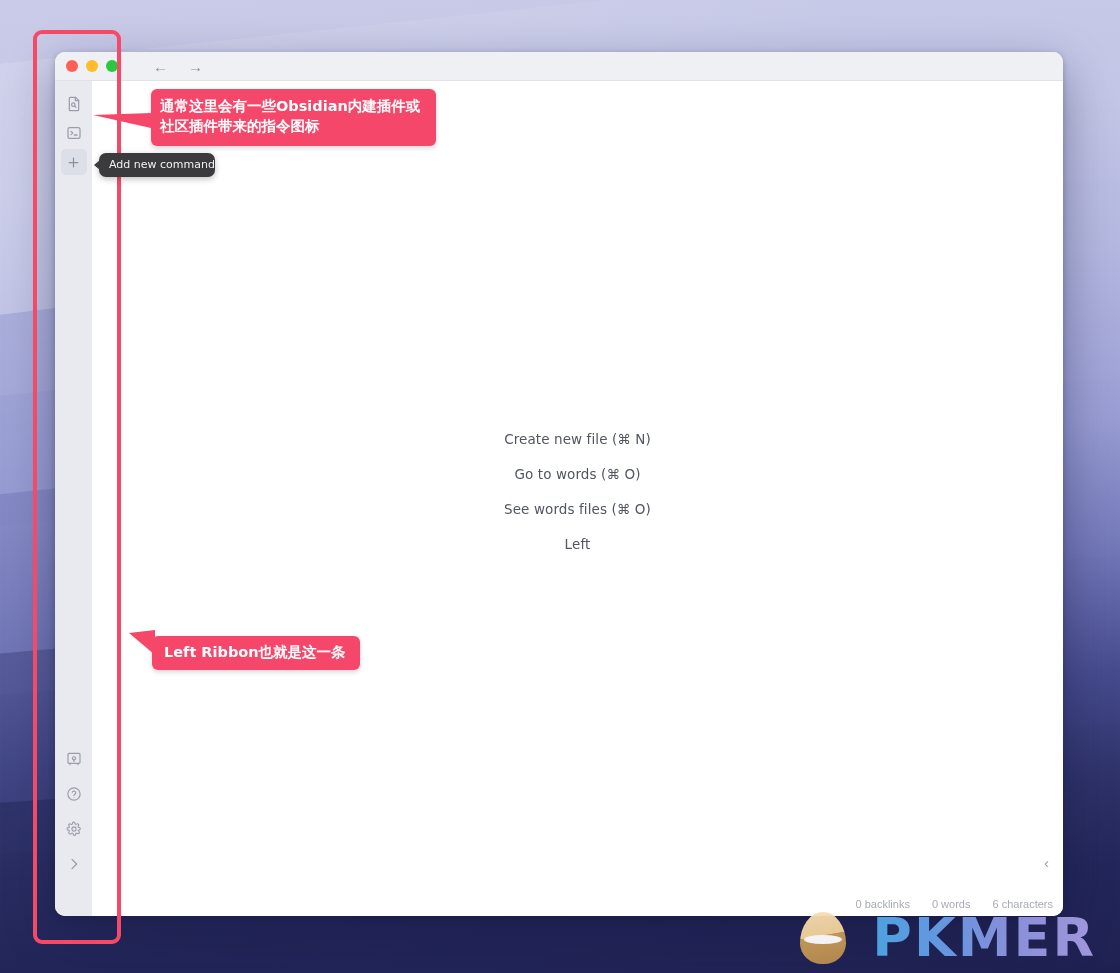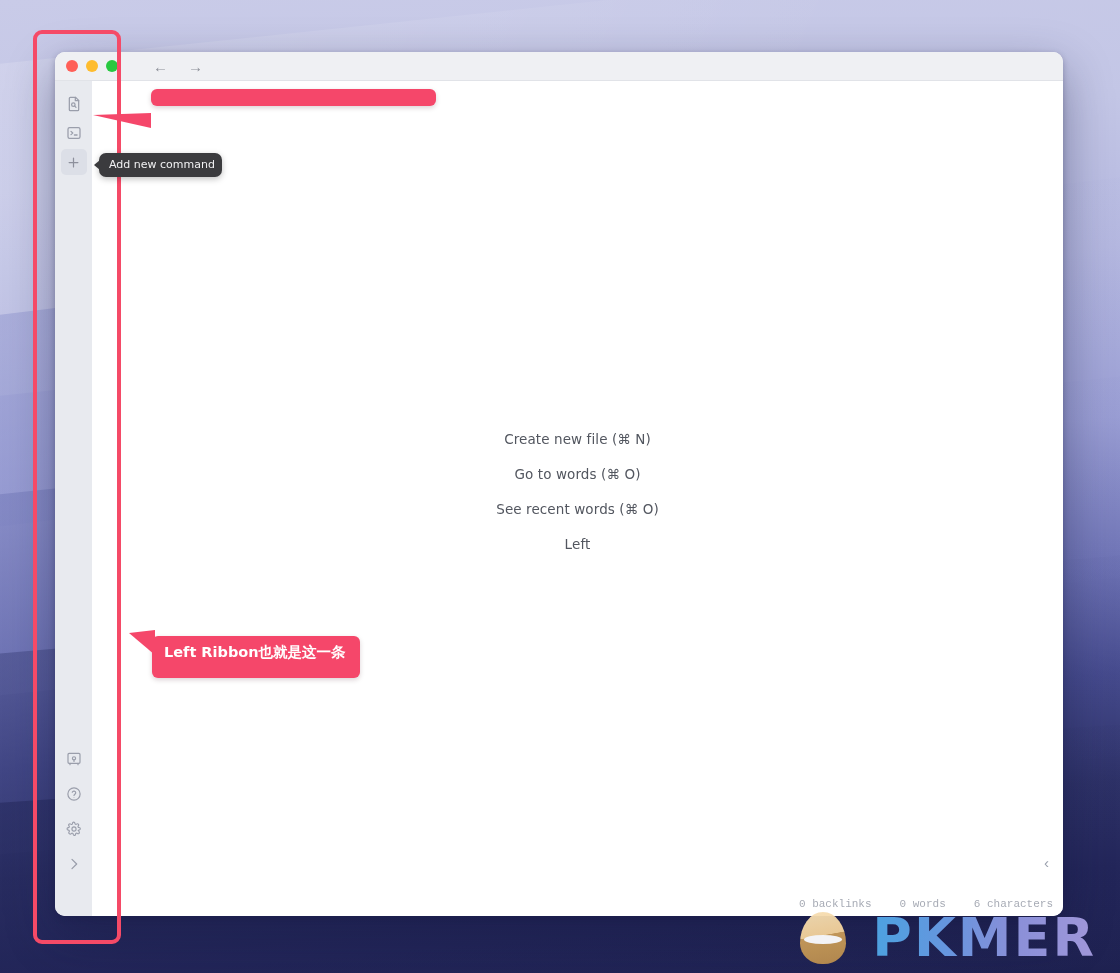--- a/index.html
+++ b/index.html
@@ -151,35 +151,35 @@
     font-size: 15px;
     line-height: 1;
     user-select: none;
   }
 
   #statusbar {
     position: absolute;
     right: 10px;
     bottom: 6px;
     display: flex;
-    gap: 28px;
+    gap: 22px;
     color: #a7abb5;
     font-size: 11px;
-    font-family: Liberation Mono, monospace;
+    font-family: Liberation Sans, sans-serif;
   }
 
   
   #tooltip {
     position: absolute;
     left: 99px;
     top: 153px;
     background: #3b3b3e;
     color: #f0f0f2;
     font-size: 11px;
-    padding: 5px 7px 6px 10px;
+    padding: 5px 0 6px 10px;
     border-radius: 7px;
     white-space: nowrap;
     z-index: 40;
     font-family: "DejaVu Sans", sans-serif;
     box-shadow: 0 2px 6px rgba(0,0,0,0.25);
   }
   #tooltip::before {
     content: "";
     position: absolute;
     left: -5px;
@@ -228,21 +228,21 @@
     top: 24px;
     width: 0; height: 0;
     border-top: 2px solid transparent;
     border-bottom: 13px solid transparent;
     border-right: 58px solid #f5476a;
   }
 
   #callout-bottom {
     left: 152px;
     top: 636px;
-    padding: 7px 14px 16px 12px;
+    padding: 7px 14px 8px 12px;
     font-size: 14.5px;
     line-height: 1.3;
     font-family: "DejaVu Sans", sans-serif;
   }
   #callout-bottom .tail {
     position: absolute;
     left: -23px;
     top: -6px;
     width: 0; height: 0;
     border-top: 3px solid transparent;
@@ -384,41 +384,42 @@
               </svg>
             </span>
           </div>
         </div>
       </div>
 
       <div id="editor">
         <div id="empty-state">
           <div class="empty-action">Create new file (⌘ N)</div>
           <div class="empty-action">Go to words (⌘ O)</div>
-          <div class="empty-action">See recent words (⌘ O)</div>
+          <div class="empty-action">See words files (⌘ O)</div>
           <div class="empty-action">Left</div>
         </div>
 
         <div id="right-collapse">‹</div>
 
         <div id="statusbar">
           <span>0 backlinks</span>
           <span>0 words</span>
           <span>6 characters</span>
         </div>
       </div>
     </div>
   </div>
 
   <div id="tooltip">Add new command</div>
 
   <div id="highlight-box"></div>
 
   <div class="callout" id="callout-top">
     <div class="tail"></div>
+    <span>通常这里会有一些Obsidian内建插件或社区插件带来的指令图标</span>
   </div>
 
   <div class="callout" id="callout-bottom">
     <div class="tail"></div>
     <span>Left Ribbon也就是这一条</span>
   </div>
 
   <div id="watermark">
     <div id="wm-logo"></div>
     <div id="wm-text">PKMER</div>

